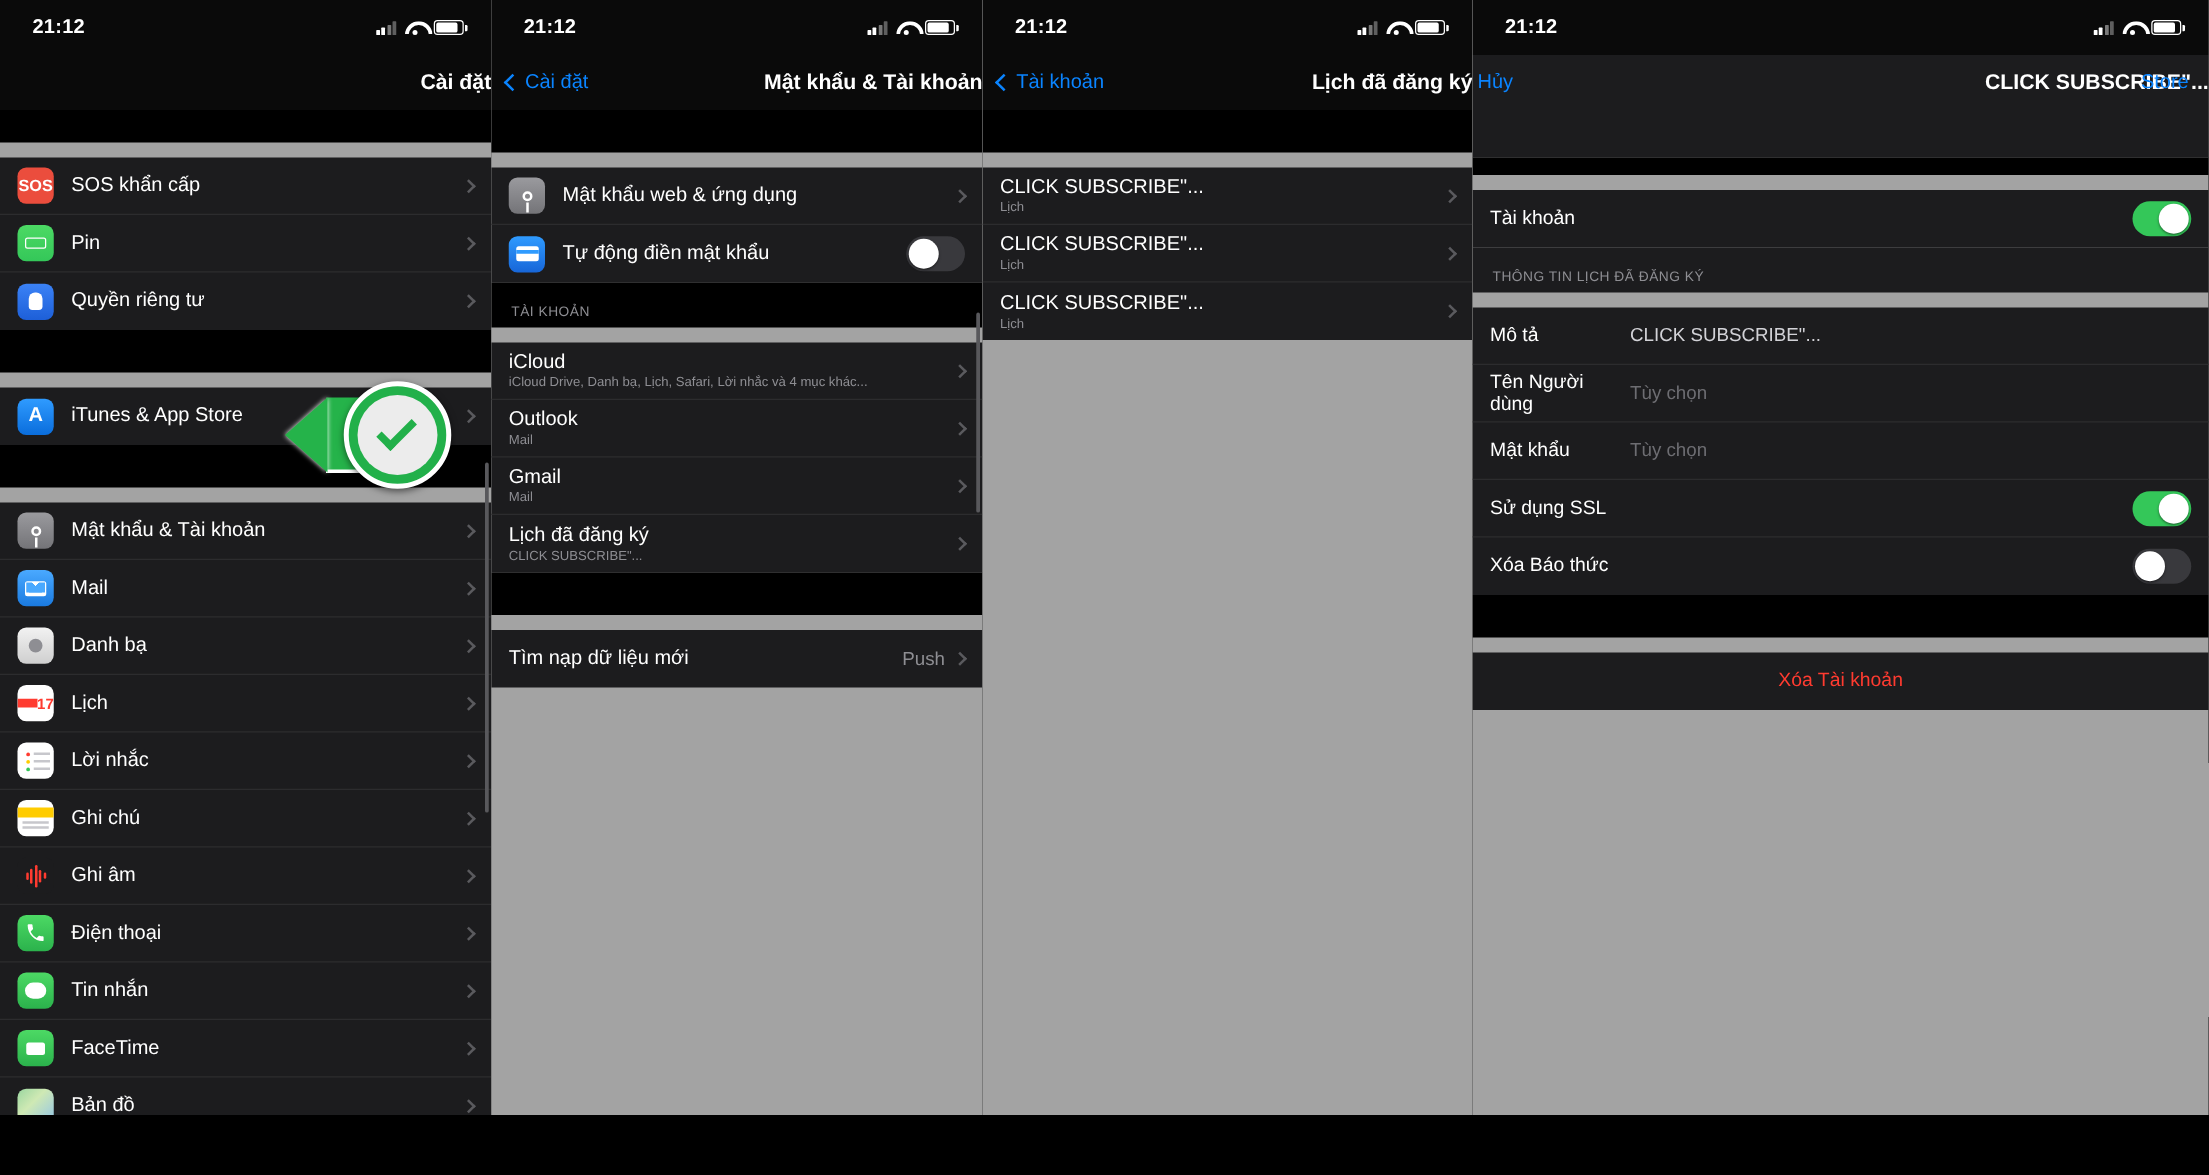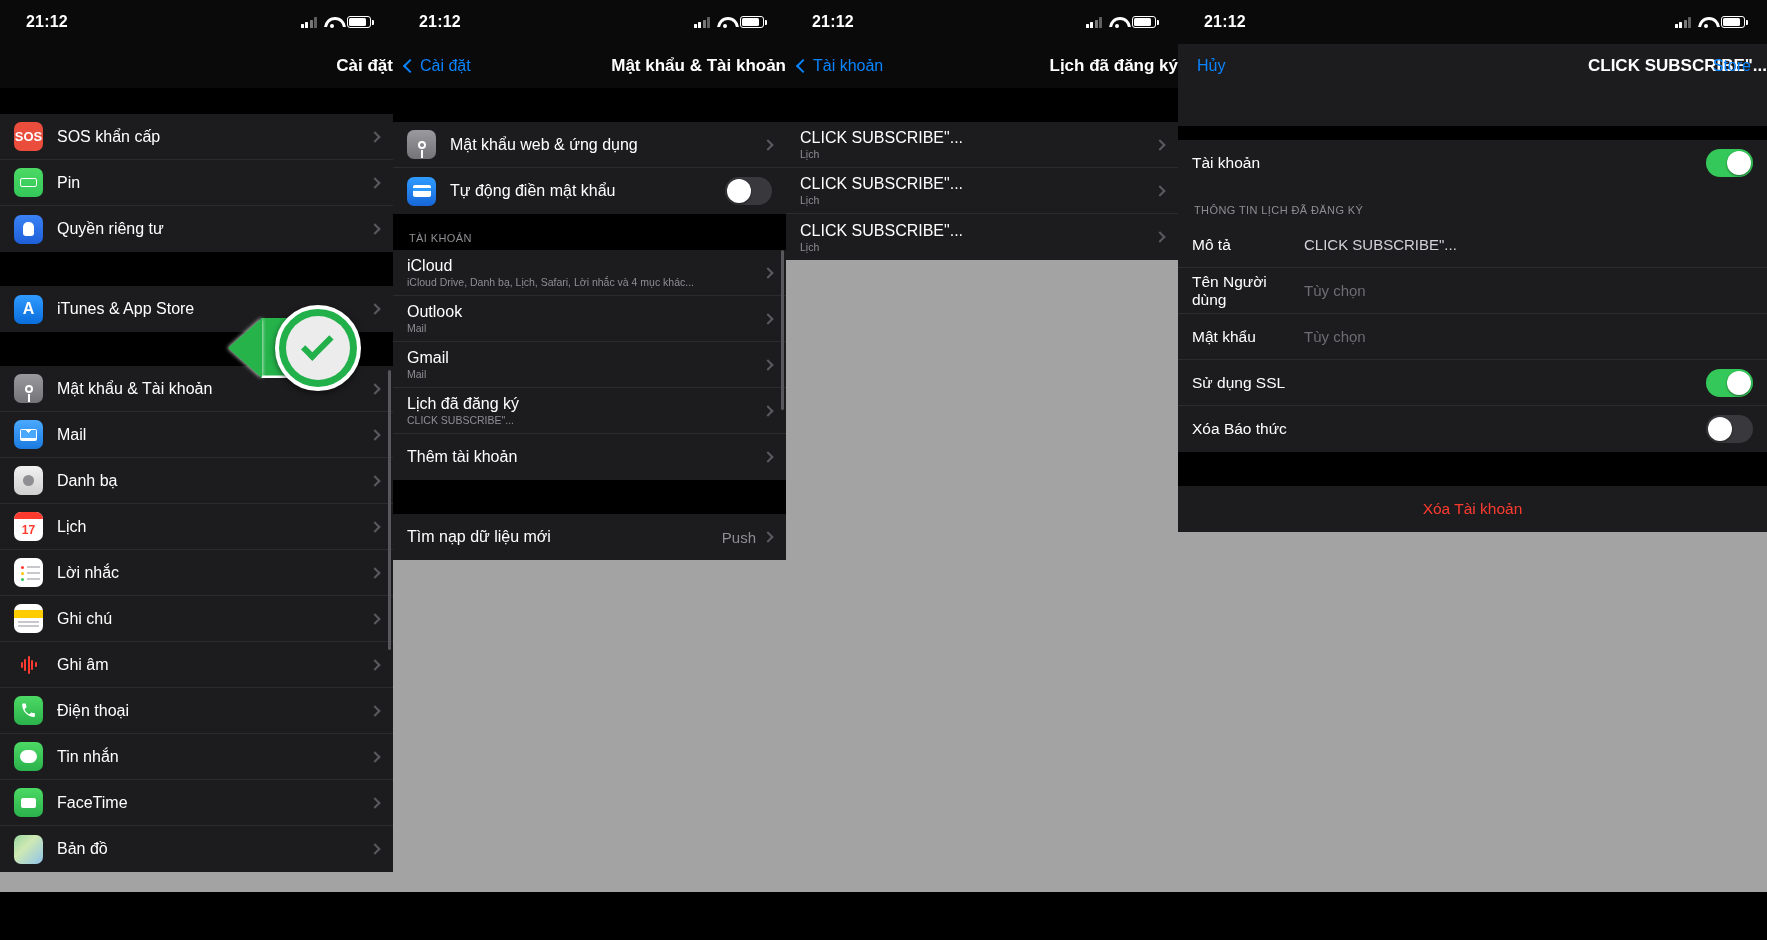--- a/index.html
+++ b/index.html
@@ -53,27 +53,27 @@
   .nav-title { font-size:17px; font-weight:bold; color:#fff; }
   .nav-back {
     position:absolute; left:12px; display:flex; align-items:center; gap:3px;
     color:#0a84ff; font-size:16px;
   }
   .chev-l {
     width:10px; height:10px; border-left:2.6px solid #0a84ff; border-bottom:2.6px solid #0a84ff;
     transform:rotate(45deg); display:inline-block; margin-right:2px;
   }
   .nav-action { position:absolute; color:#0a84ff; font-size:16px; }
-  .nav-action.left { left:19px; }
+  .nav-action.left { left:4px; }
   .nav-action.right { right:16px; }
 
   
   .gap { height:26px; background:#000; }
   .gap.lg { height:34px; }
-  .group { background:#1c1c1e; }
+  .group { background:#1c1c1e;margin-top:12px; }
   .row {
     display:flex; align-items:center; min-height:46px;
     padding:0 14px 0 14px; position:relative;
     border-bottom:.5px solid #2c2c2e;
   }
   .row:last-child { border-bottom:none; }
   .row .ico {
     width:29px; height:29px; border-radius:7px; flex:none; margin-right:14px;
     display:flex; align-items:center; justify-content:center;
     font-size:13px; font-weight:bold; overflow:hidden; position:relative;
@@ -125,21 +125,21 @@
   .ic-store .a { color:#fff; font-size:16px; font-weight:bold; line-height:1; }
   .ic-key { background:linear-gradient(180deg,#9a9a9e,#747478); }
   .ic-key .k { width:8px; height:8px; border:2.4px solid #fff; border-radius:50%; position:relative; }
   .ic-key .k::after{ content:""; position:absolute; left:1.6px; top:7px; width:2.4px; height:8px; background:#fff; }
   .ic-mail { background:linear-gradient(180deg,#4aa9ff,#1a7ae0); }
   .ic-mail .e { width:17px; height:12px; background:#fff; border-radius:2px; position:relative; }
   .ic-mail .e::after{ content:""; position:absolute; left:1px; top:1px; width:15px; height:8px;
     background:linear-gradient(135deg,transparent 45%,#4aa9ff 45%) , linear-gradient(-135deg,transparent 45%,#4aa9ff 45%); }
   .ic-contacts { background:linear-gradient(180deg,#f2f2f2,#cfcfcf); }
   .ic-contacts .p { width:11px; height:11px; border-radius:50%; background:#8e8e93; }
-  .ic-cal { background:#fff; flex-direction:column; }
+  .ic-cal { background:#fff; }
   .ic-cal .top { width:100%; height:7px; background:#ff3b30; }
   .ic-cal .num { flex:1; display:flex; align-items:center; justify-content:center;
     color:#ff3b30; font-size:12px; font-weight:bold; }
   .ic-notes { background:#fff; flex-direction:column; }
   .ic-notes .top { width:100%; height:8px; background:#ffcc00; }
   .ic-notes .ln { width:70%; height:1.6px; background:#c7c7cc; margin-top:2.5px; }
   .ic-rem { background:#fff; flex-direction:column; align-items:flex-start; padding:4px 0 0 4px; }
   .ic-rem .d { display:flex; align-items:center; gap:3px; margin-bottom:2.5px; }
   .ic-rem .d i { width:3.5px; height:3.5px; border-radius:50%; display:block; }
   .ic-rem .d b { width:13px; height:1.6px; background:#c7c7cc; display:block; }
@@ -433,24 +433,20 @@
         </span>
         <span class="chev-r"></span>
       </div>
       <div class="row">
         <span class="txt">
           <span>Lịch đã đăng ký</span>
           <span class="sub">CLICK SUBSCRIBE"...</span>
         </span>
         <span class="chev-r"></span>
       </div>
-      <div class="row">
-        <span class="txt">Thêm tài khoản</span>
-        <span class="chev-r"></span>
-      </div>
     </div>
 
     <div class="gap lg"></div>
 
     <div class="group">
       <div class="row">
         <span class="txt">Tìm nạp dữ liệu mới</span>
         <span class="val">Push</span>
         <span class="chev-r"></span>
       </div>

